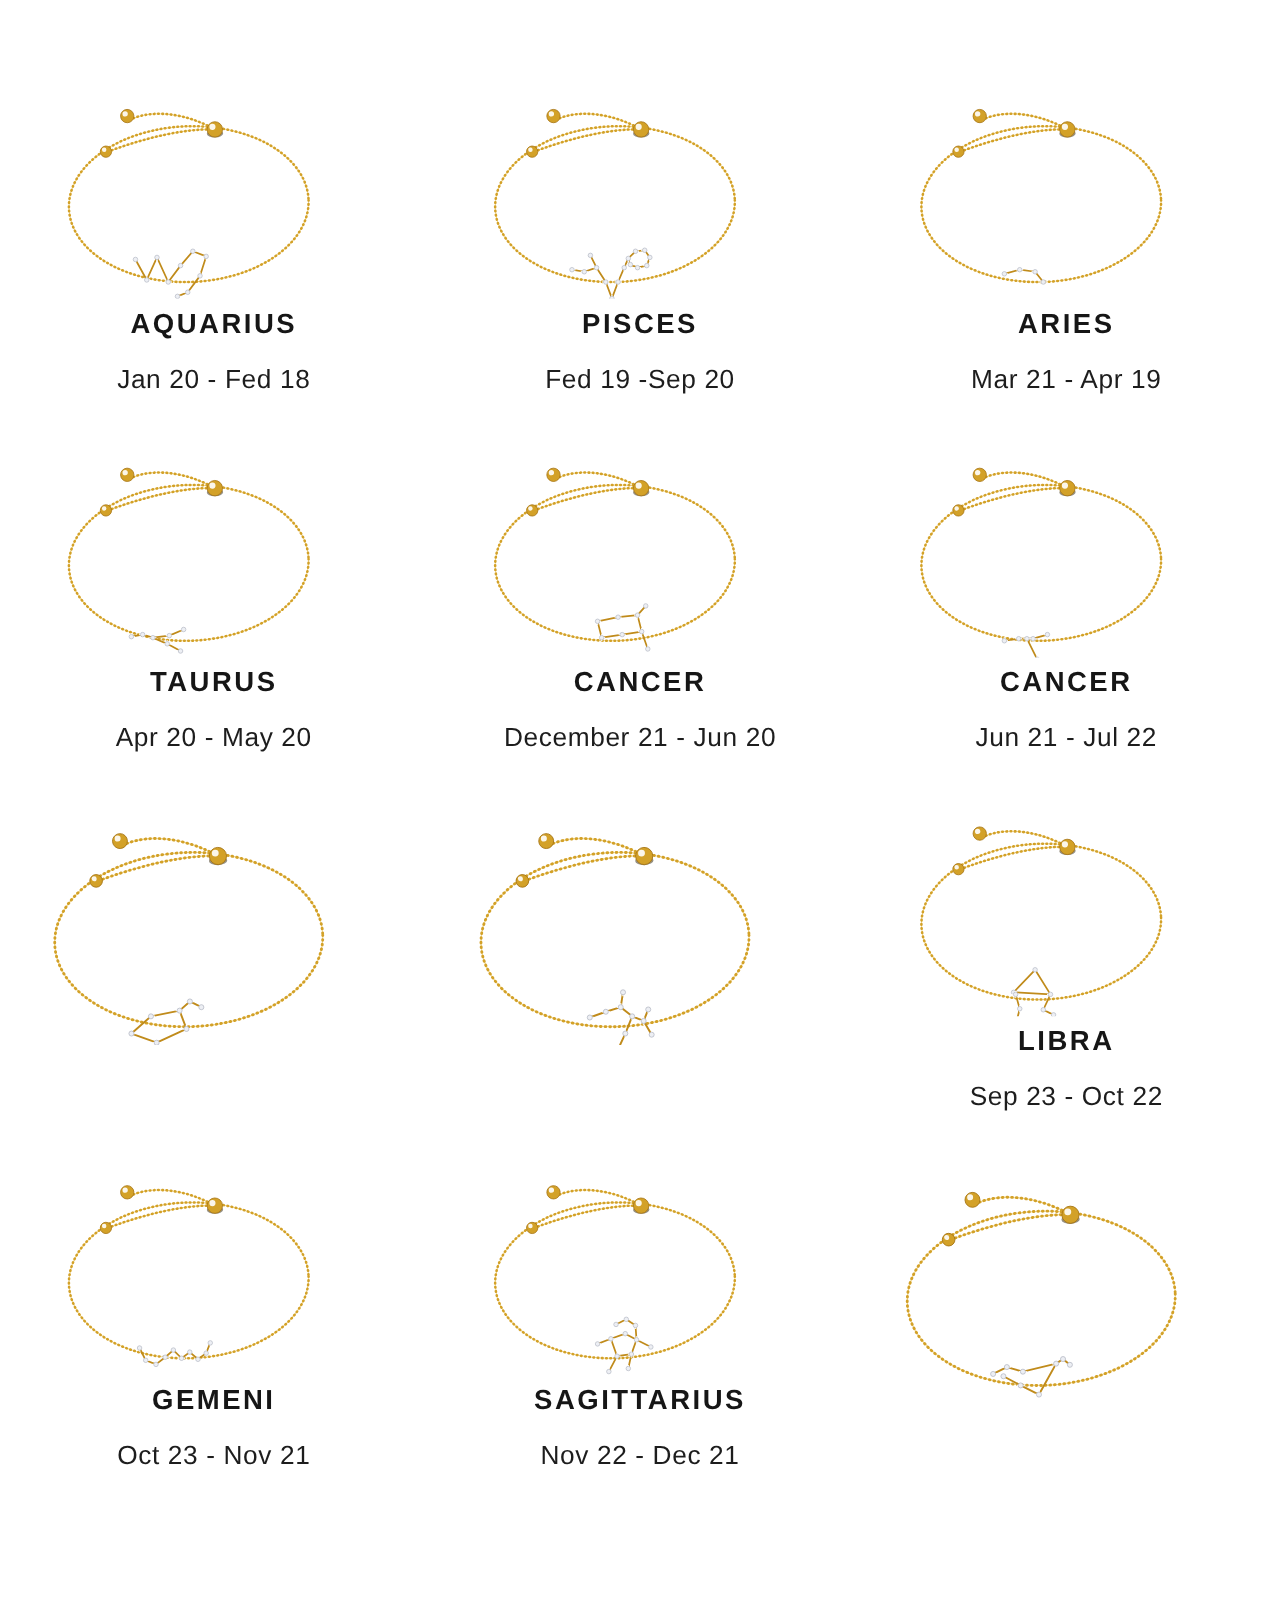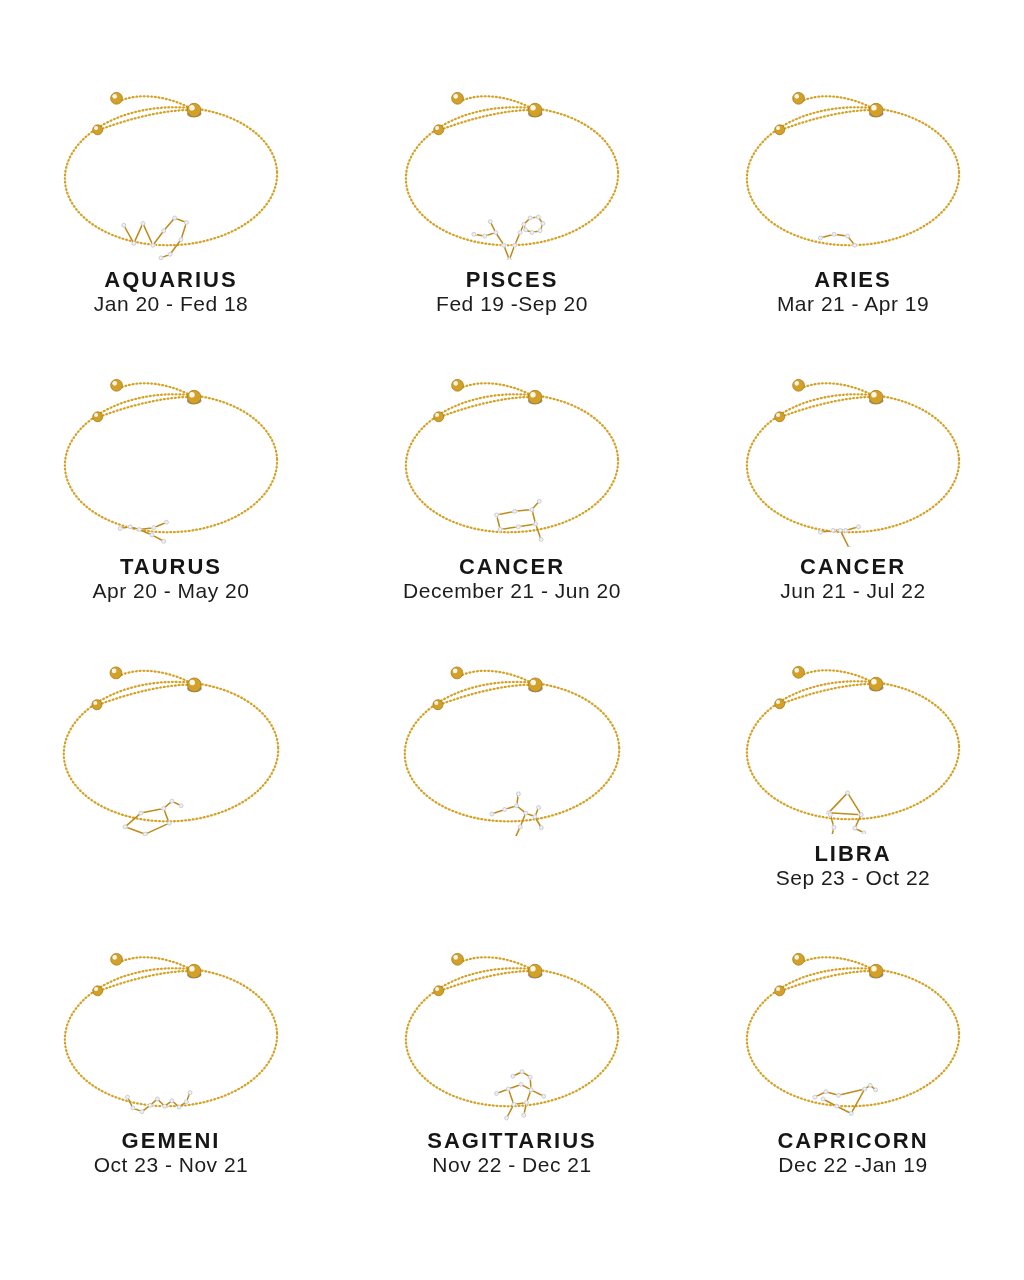--- a/index.html
+++ b/index.html
@@ -1,23 +1,23 @@
 <!DOCTYPE html>
 <html><head>
 <meta charset="utf-8">
 <style>
   html,body{margin:0;padding:0;background:#ffffff;}
   body{width:1024px;height:1280px;font-family:"Liberation Sans",sans-serif;overflow:hidden;}
   .grid{display:grid;grid-template-columns:repeat(3,341px);justify-content:center;padding-top:28px;}
-  .cell{height:287px;display:flex;flex-direction:column;align-items:center;}
+  .cell{height:287px;display:flex;flex-direction:column;}
   .bracelet{width:300px;height:220px;margin-top:14px;}
   figure{margin:0;}
   figcaption{text-align:center;margin-top:8px;}
   .sign-name{font-size:22px;font-weight:700;letter-spacing:2px;color:#161616;line-height:1.1;}
-  .sign-dates{font-size:21px;font-weight:400;letter-spacing:0.5px;color:#1d1d1d;margin-top:0;line-height:1.1;}
+  .sign-dates{font-size:21px;font-weight:400;letter-spacing:0.5px;color:#1d1d1d;margin-top:21px;line-height:1.1;}
 </style>
 </head>
 <body>
 
 <div class="grid">
 
   <figure class="cell">
     <svg class="bracelet" role="img" viewBox="0 0 300 240">
         <g transform="rotate(-2 150 148)">
           <ellipse fill="none" stroke="#F3DD9B" stroke-width="1.1" cx="150" cy="148" rx="117" ry="76"></ellipse>
@@ -666,19 +666,15 @@
           <line x1="2" y1="10.6" x2="2" y2="17.4" stroke="#FFFFFF" stroke-width="1.3"></line>
           <circle cx="2" cy="14" r="2.2" fill="#EDEFF4" stroke="#B6BAC6" stroke-width="0.7"></circle>
           <line x1="-17.4" y1="6" x2="-10.6" y2="6" stroke="#FFFFFF" stroke-width="1.3"></line>
           <line x1="-14" y1="2.6" x2="-14" y2="9.4" stroke="#FFFFFF" stroke-width="1.3"></line>
           <circle cx="-14" cy="6" r="2.2" fill="#EDEFF4" stroke="#B6BAC6" stroke-width="0.7"></circle>
           <line x1="-32.4" y1="-2" x2="-25.6" y2="-2" stroke="#FFFFFF" stroke-width="1.3"></line>
           <line x1="-29" y1="-5.4" x2="-29" y2="1.4" stroke="#FFFFFF" stroke-width="1.3"></line>
           <circle cx="-29" cy="-2" r="2.2" fill="#EDEFF4" stroke="#B6BAC6" stroke-width="0.7"></circle>
         </g>
       </svg>
-    <figcaption>
-      <div class="sign-name">CAPRICORN</div>
-      <div class="sign-dates">Dec 22 -Jan 19</div>
-    </figcaption>
   </figure>
 
 </div>
 
 </body></html>

